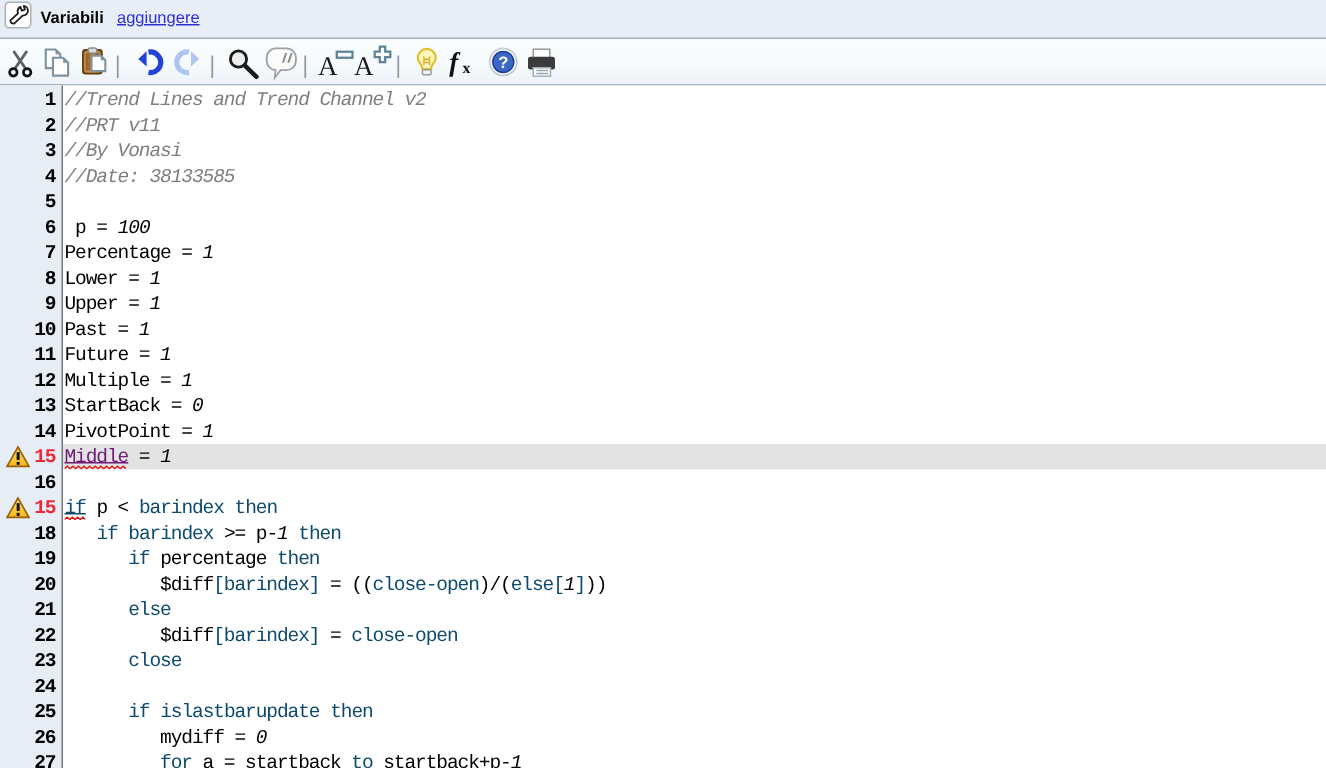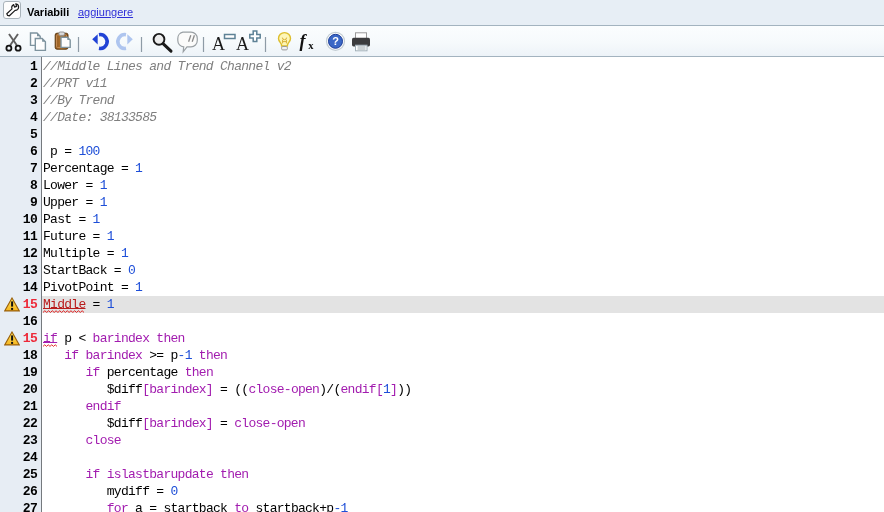--- a/index.html
+++ b/index.html
@@ -9,24 +9,24 @@
 .htitle{position:absolute;left:27px;top:6px;font-size:11px;font-weight:bold;color:#000;}
 .hlink{position:absolute;left:78px;top:6px;font-size:11px;color:#2f2fd8;text-decoration:underline;}
 .toolbar{position:absolute;left:0;top:26px;width:884px;height:30px;background:linear-gradient(to bottom,#fbfdfe 0%,#f6fafc 55%,#edf3f8 100%);border-bottom:1px solid #a3b3bf;}
 .codearea{position:absolute;left:0;top:57px;width:884px;height:455px;background:#ffffff;}
 .gutter{position:absolute;left:0;top:0;width:41px;height:455px;background:#e7edf4;border-right:1px solid #75797e;}
 .hl15{position:absolute;left:42px;top:239px;right:0;height:17px;background:#e3e3e3;}
 pre{margin:0;font-family:"Liberation Mono",monospace;font-size:13px;line-height:17px;letter-spacing:-0.72px;}
 .nums{position:absolute;left:0;top:1px;width:37px;text-align:right;color:#000;font-weight:bold;}
 .codepre{position:absolute;left:43px;top:1px;color:#000;}
 .c{color:#7f7f7f;font-style:italic;}
-.k{color:#a21caf;}
-.m{color:#1d4ed8;}
+.k{color:#0c4a6e;}
+.m{color:#000000;font-style:italic;}
 .rn{color:#ed2939;margin-top:28px;}
-.olv{color:#b91c1c;text-decoration:underline;text-underline-offset:0px;}
+.olv{color:#701a75;text-decoration:underline;text-underline-offset:0px;}
 .ku{text-decoration:underline;text-underline-offset:0px;}
 .warn{position:absolute;left:4px;width:16px;height:15px;}
 </style>
 </head>
 <body>
 <div class="header">
   <div class="wbtn">
     <svg width="16" height="16" viewBox="0 0 16 16">
       <path fill="#ffffff" stroke="#1a1a1a" stroke-width="1.2" stroke-linejoin="round" d="M3.6,13.4 L2.8,11.8 L8,6.9 C7.4,5.2 8.1,3.4 9.7,2.6 L10.5,5.1 L12.6,4.4 L11.8,1.9 C13.5,2.1 14.7,3.6 14.6,5.3 C14.5,7.1 12.9,8.5 11.1,8.4 L5.4,13.8 Z"></path>
     </svg>
@@ -144,41 +144,41 @@
 18
 19
 20
 21
 22
 23
 24
 25
 26
 27</pre>
-  <pre class="codepre"><span class="c">//Middle Lines and Trend Channel v2</span>
+  <pre class="codepre"><span class="c">//Trend Lines and Trend Channel v2</span>
 <span class="c">//PRT v11</span>
-<span class="c">//By Trend</span>
+<span class="c">//By Vonasi</span>
 <span class="c">//Date: 38133585</span>
 
  p = <span class="m">100</span>
 Percentage = <span class="m">1</span>
 Lower = <span class="m">1</span>
 Upper = <span class="m">1</span>
 Past = <span class="m">1</span>
 Future = <span class="m">1</span>
 Multiple = <span class="m">1</span>
 StartBack = <span class="m">0</span>
 PivotPoint = <span class="m">1</span>
 <span class="olv">Middle</span> = <span class="m">1</span>
 
 <span class="k ku">if</span> p &lt; <span class="k">barindex</span> <span class="k">then</span>
    <span class="k">if</span> <span class="k">barindex</span> &gt;= p<span class="m">-1</span> <span class="k">then</span>
       <span class="k">if</span> percentage <span class="k">then</span>
-         $diff<span class="k">[barindex]</span> = ((<span class="k">close-open</span>)/(<span class="k">endif[</span><span class="m">1</span><span class="k">]</span>))
-      <span class="k">endif</span>
+         $diff<span class="k">[barindex]</span> = ((<span class="k">close-open</span>)/(<span class="k">else[</span><span class="m">1</span><span class="k">]</span>))
+      <span class="k">else</span>
          $diff<span class="k">[barindex]</span> = <span class="k">close-open</span>
       <span class="k">close</span>
 
       <span class="k">if</span> <span class="k">islastbarupdate</span> <span class="k">then</span>
          mydiff = <span class="m">0</span>
          <span class="k">for</span> a = startback <span class="k">to</span> startback+p<span class="m">-1</span></pre>
   <svg class="warn" style="top:240px" width="16" height="15" viewBox="0 0 16 15">
     <defs>
         <linearGradient id="wg" x1="0" y1="0" x2="0" y2="1">
           <stop offset="0" stop-color="#fde262"></stop>

